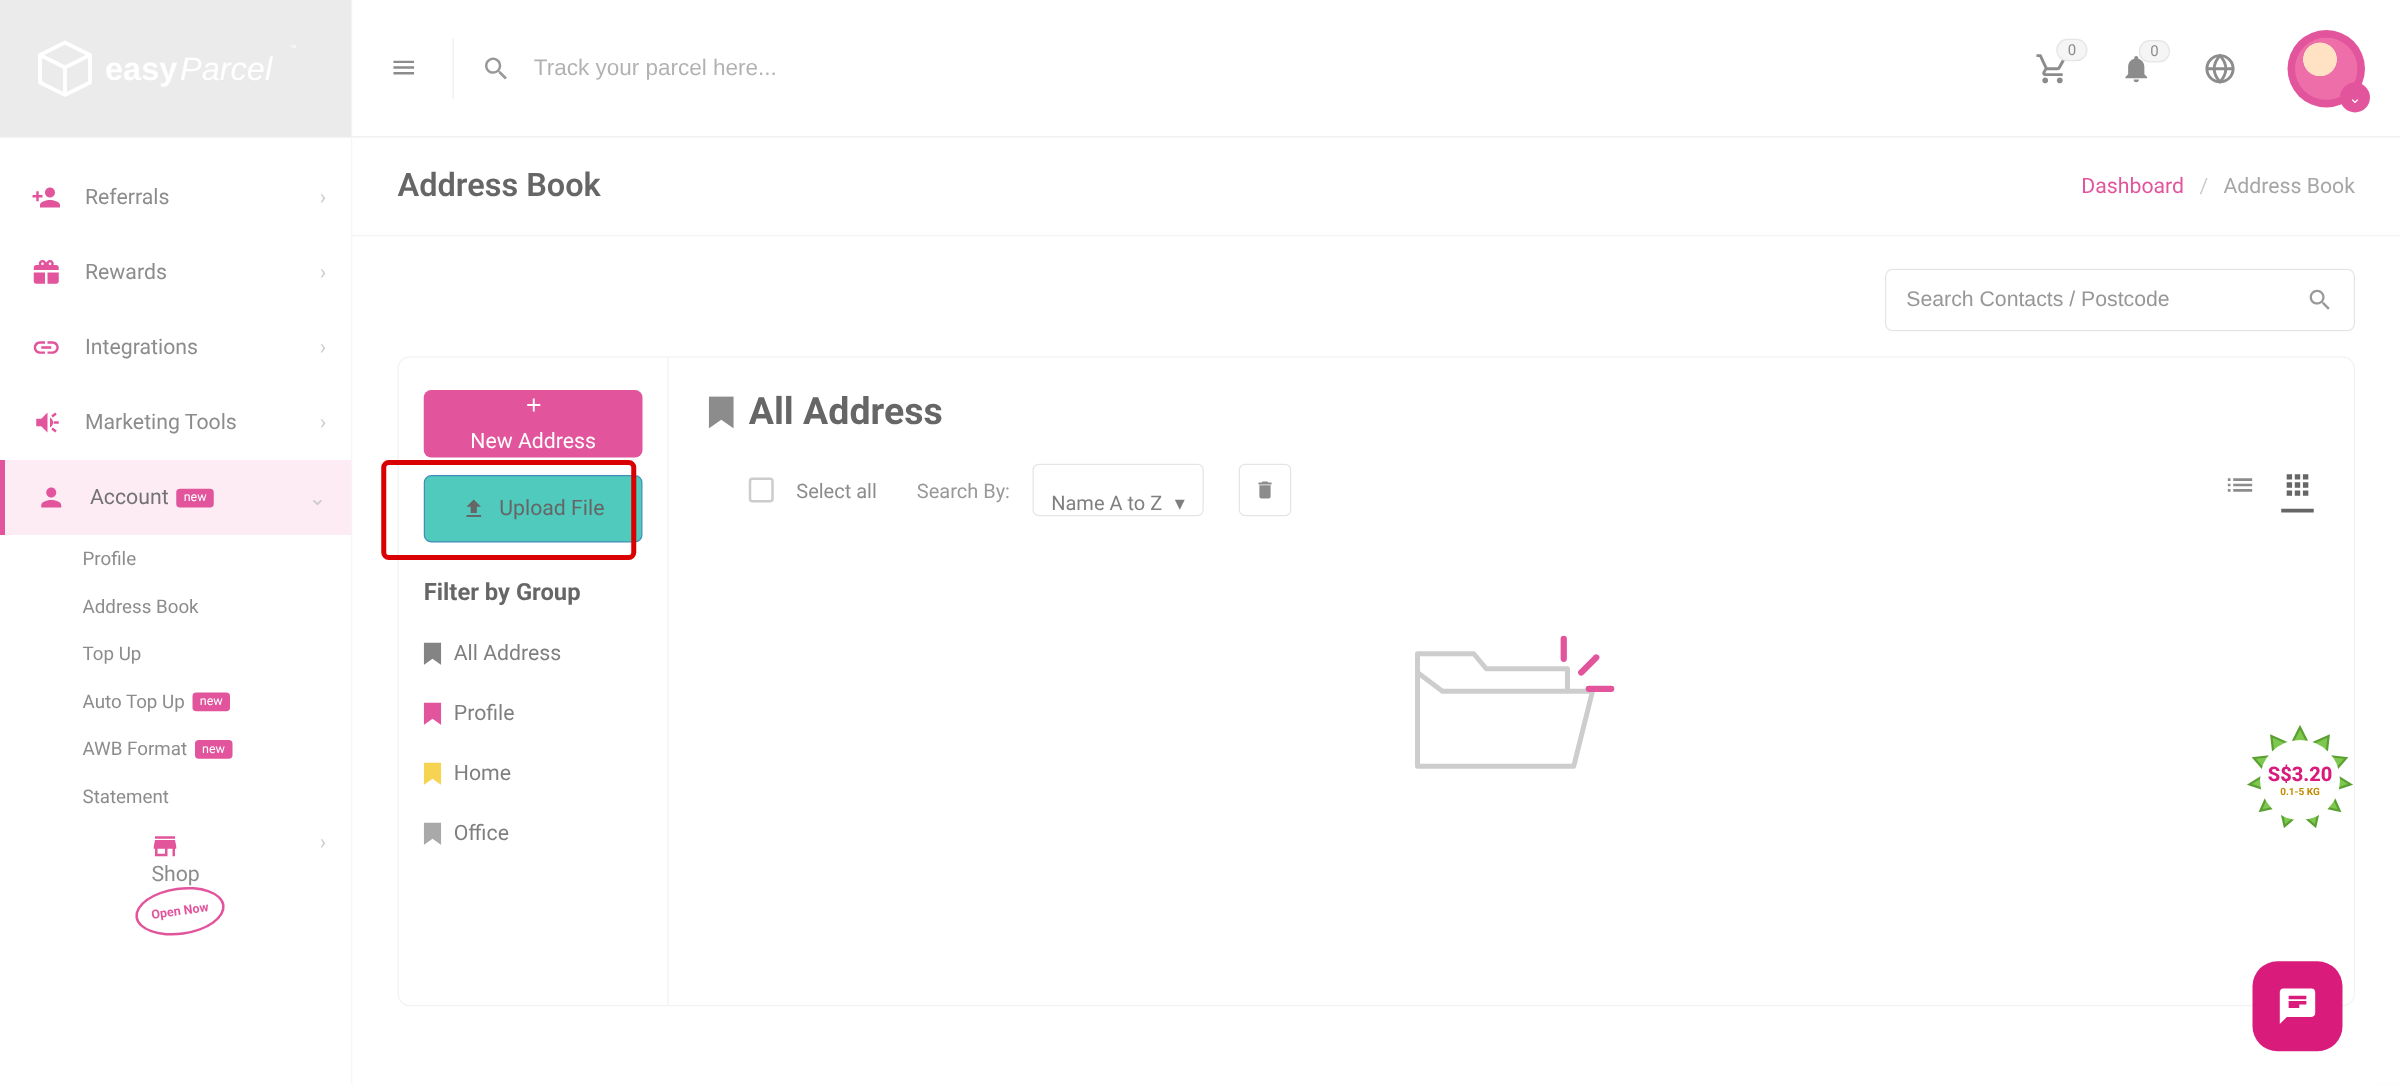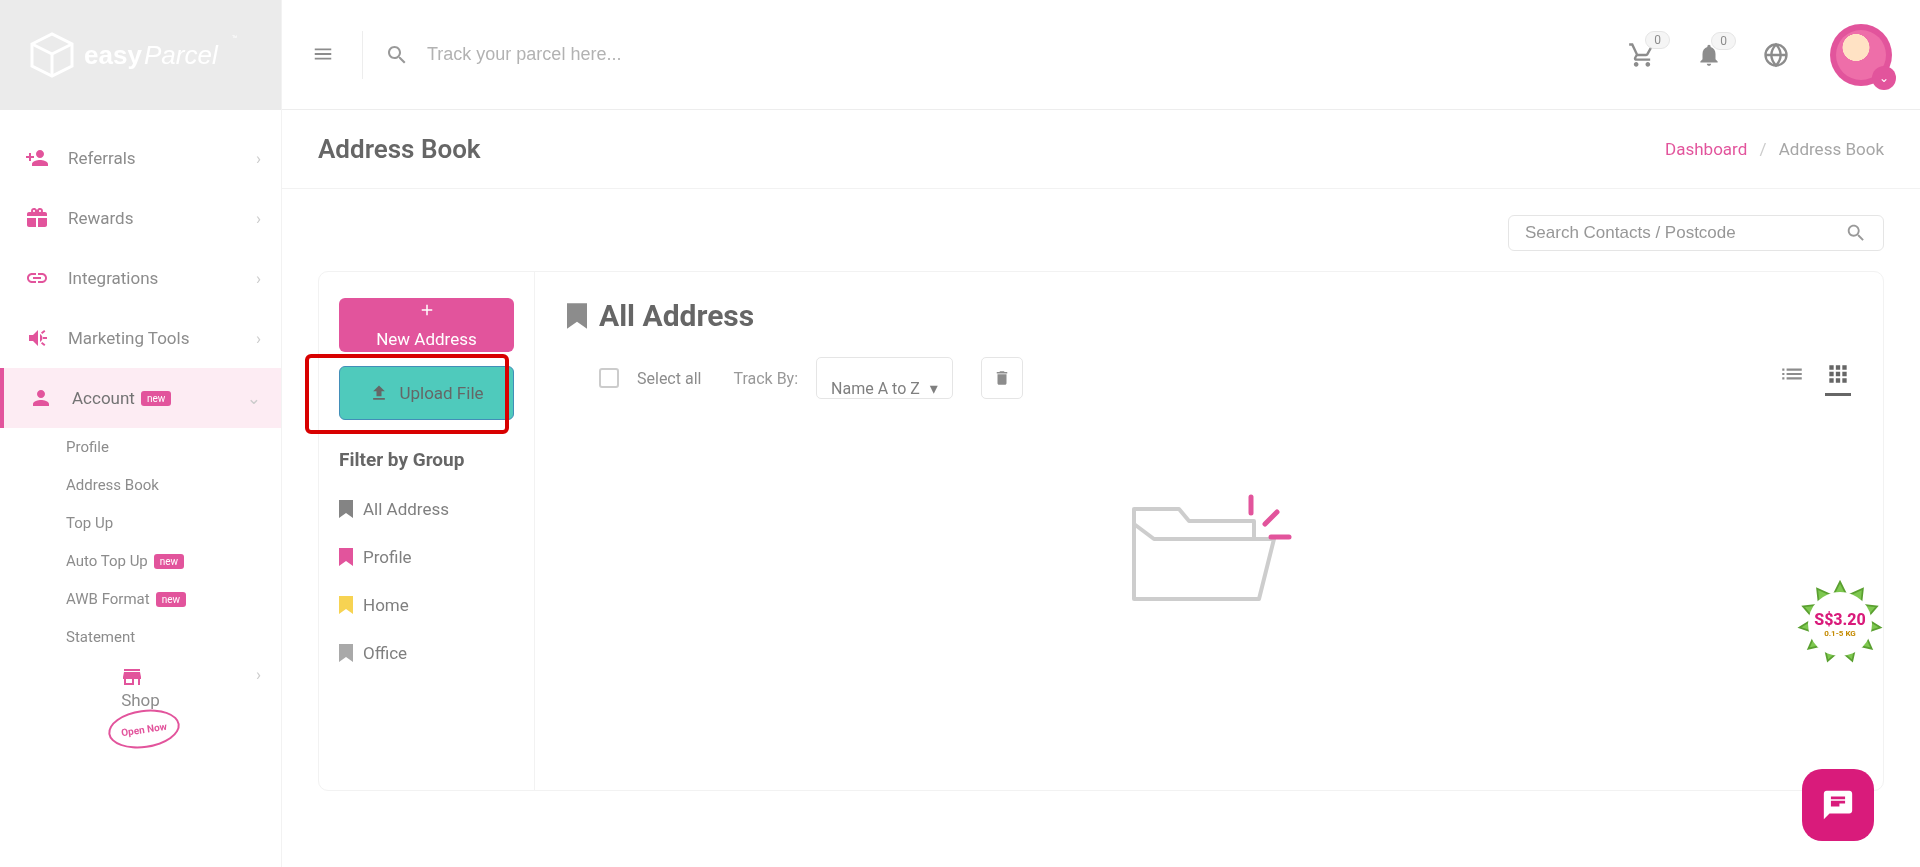--- a/index.html
+++ b/index.html
@@ -45,21 +45,21 @@
   .avatar-chev { position:absolute; right:-4px; bottom:-4px; width:24px; height:24px; border-radius:50%; background:#d91b7b; color:#fff; display:flex; align-items:center; justify-content:center; font-size:12px; }
 
   
   .titlebar { padding: 24px 36px; display:flex; align-items:center; border-bottom:1px solid #eee; }
   .titlebar h1 { font-size:26px; font-weight:600; color:#333; }
   .breadcrumbs { margin-left:auto; font-size:17px; color:#888; }
   .breadcrumbs .link { color:#d91b7b; cursor:pointer; }
 
   
   .toolbar-row { padding: 26px 36px 10px; display:flex; justify-content:flex-end; }
-  .contact-search { display:flex; align-items:center; border:1px solid #ddd; border-radius:6px; width:376px; height:36px; padding: 12px 16px; }
+  .contact-search { display:flex; align-items:center; border:1px solid #ddd; border-radius:6px; width:376px; height:50px; padding: 12px 16px; }
   .contact-search input { border:none; outline:none; font-size:17px; color:#888; flex:1; }
   .contact-search .si { color:#777; }
 
   
   .card { margin: 10px 36px 0; border:1px solid #eee; border-radius:10px; display:flex; min-height:520px; }
   .card-left { width:216px; border-right:1px solid #eee; padding:26px 20px; position:relative; }
   .btn-primary { display:flex; align-items:center; justify-content:center; gap:10px; background:#d91b7b; color:#fff; font-size:17px; height:54px; border-radius:6px; cursor:pointer; margin-bottom:14px;flex-direction:column; }
   .btn-secondary { display:flex; align-items:center; justify-content:center; gap:10px; background:#14b8a6; border:1px solid #0369a1; color:#333; font-size:17px; height:54px; border-radius:6px; cursor:pointer; }
   .highlight-frame { position:absolute; left:-14px; top:82px; width:204px; height:80px; border:4px solid #d80000; border-radius:6px; pointer-events:none; z-index:100; }
   .filter-title { font-size:19px; font-weight:700; color:#333; margin-top:28px; margin-bottom:14px; }
@@ -311,21 +311,21 @@
       <div class="card-right">
         <div class="section-title">
           <svg width="20" height="26" viewBox="0 0 14 18">
               <path d="M0 0h14v18l-7-5-7 5z" fill="#666"></path>
             </svg>
           <span>All Address</span>
         </div>
         <div class="list-toolbar">
           <div class="checkbox"></div>
           <span class="selall">Select all</span>
-          <span class="orderby-lbl">Track By:</span>
+          <span class="orderby-lbl">Search By:</span>
           <div class="sort-select">
             <span>Name A to Z</span>
             <span>▾</span>
           </div>
           <div class="icon-btn">
             <svg width="18" height="18" viewBox="0 0 24 24" fill="currentColor">
                 <path d="M6 19c0 1.1.9 2 2 2h8c1.1 0 2-.9 2-2V7H6v12zM19 4h-3.5l-1-1h-5l-1 1H5v2h14V4z"></path>
               </svg>
           </div>
           <div class="view-toggles">

